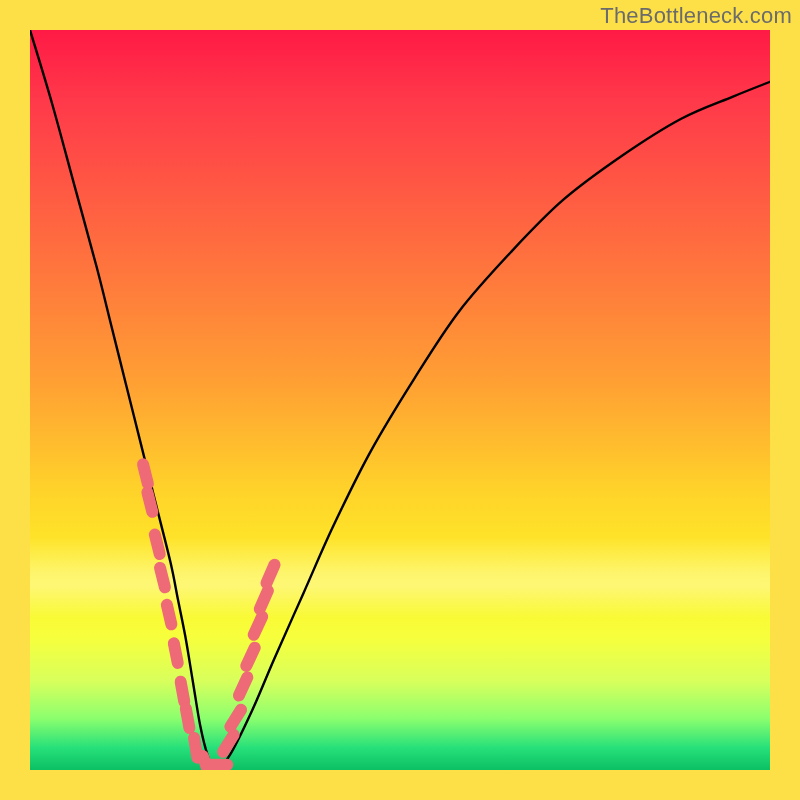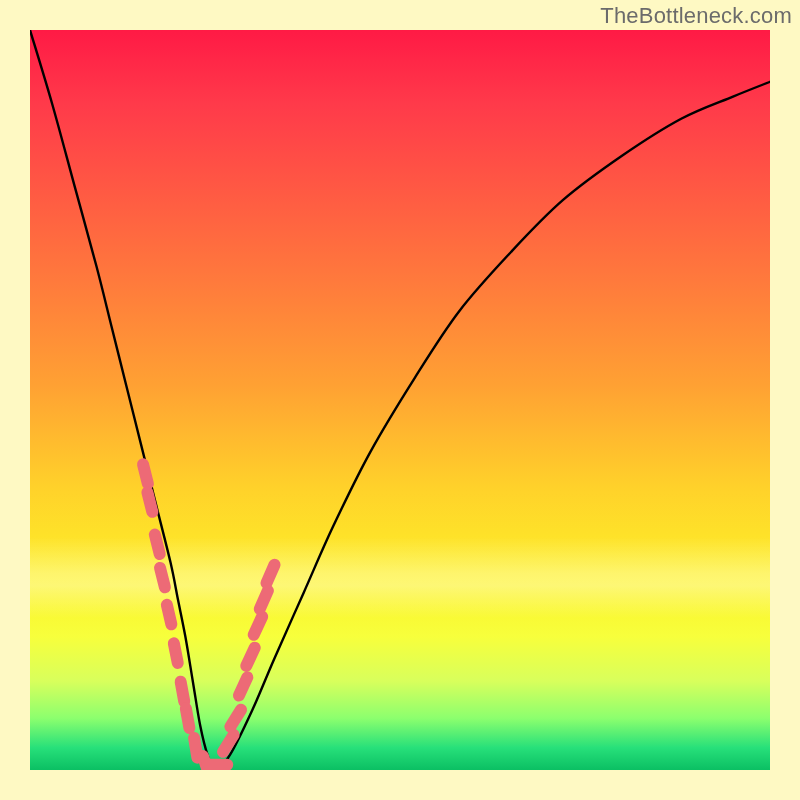--- a/index.html
+++ b/index.html
@@ -8,21 +8,21 @@
     width: 800px;
     height: 800px;
     background: #000;
     overflow: hidden;
     font-family: Arial, Helvetica, sans-serif;
   }
   .stage {
     position: relative;
     width: 800px;
     height: 800px;
-    background: #fef9c3;
+    background: #fde047;
   }
   .plot {
     position: absolute;
     left: 30px;
     top: 30px;
     width: 740px;
     height: 740px;
     overflow: hidden;
   }
   

